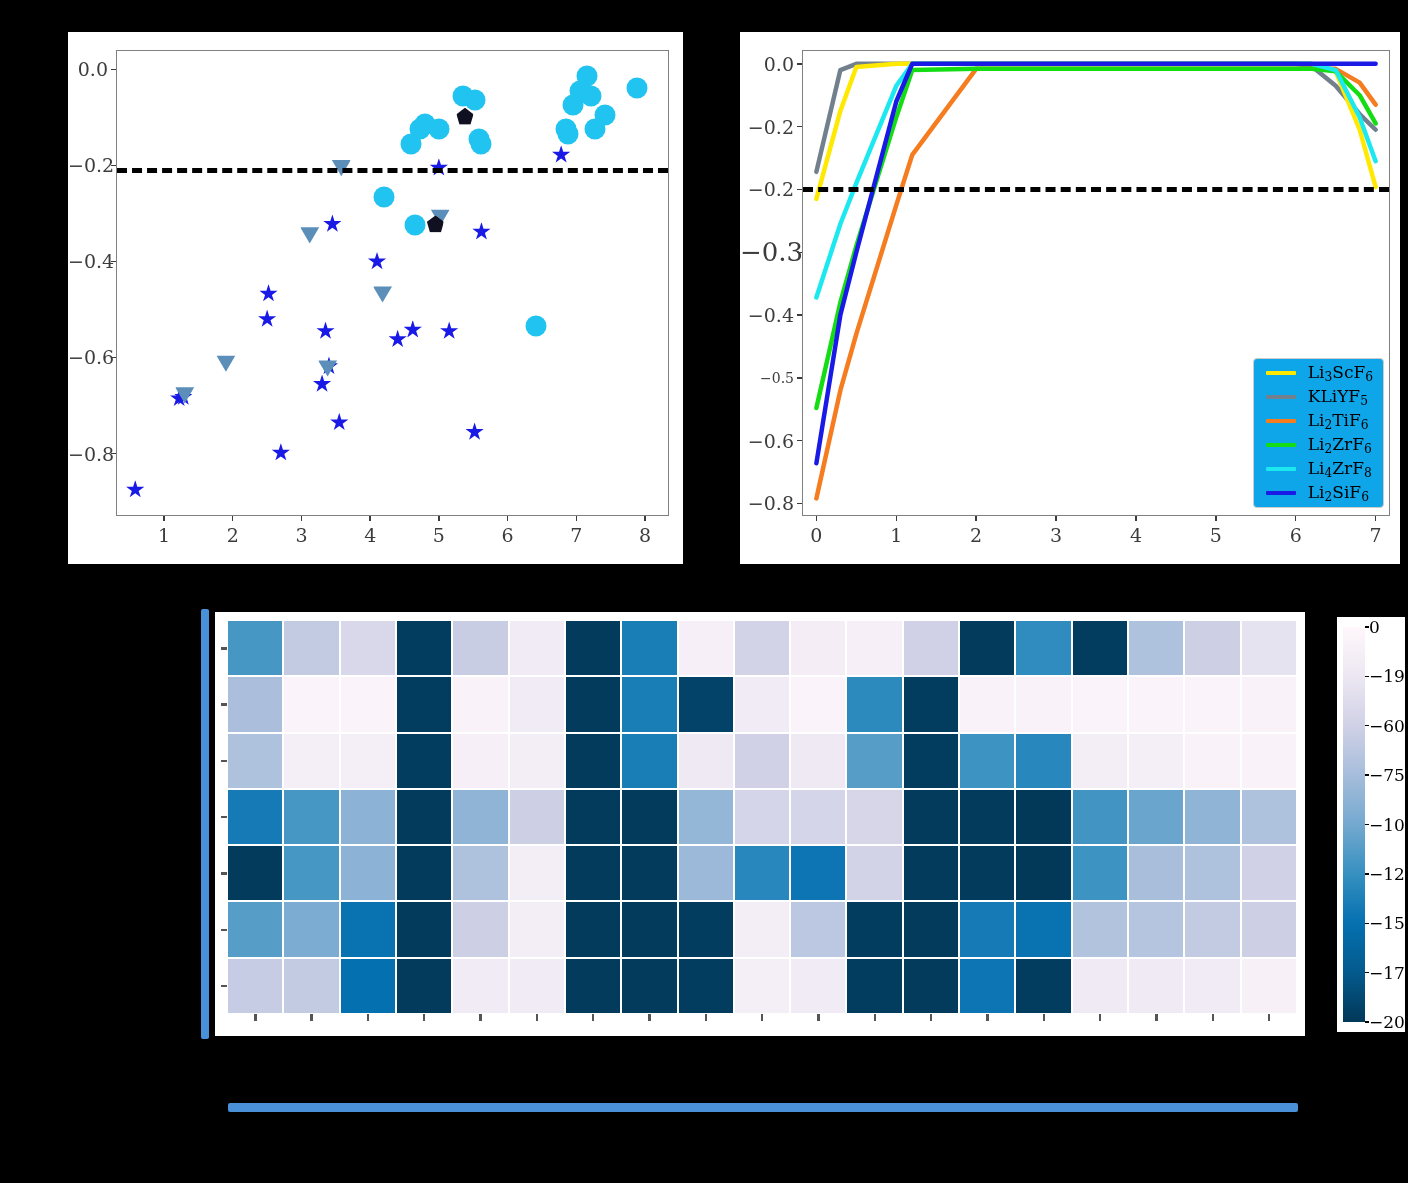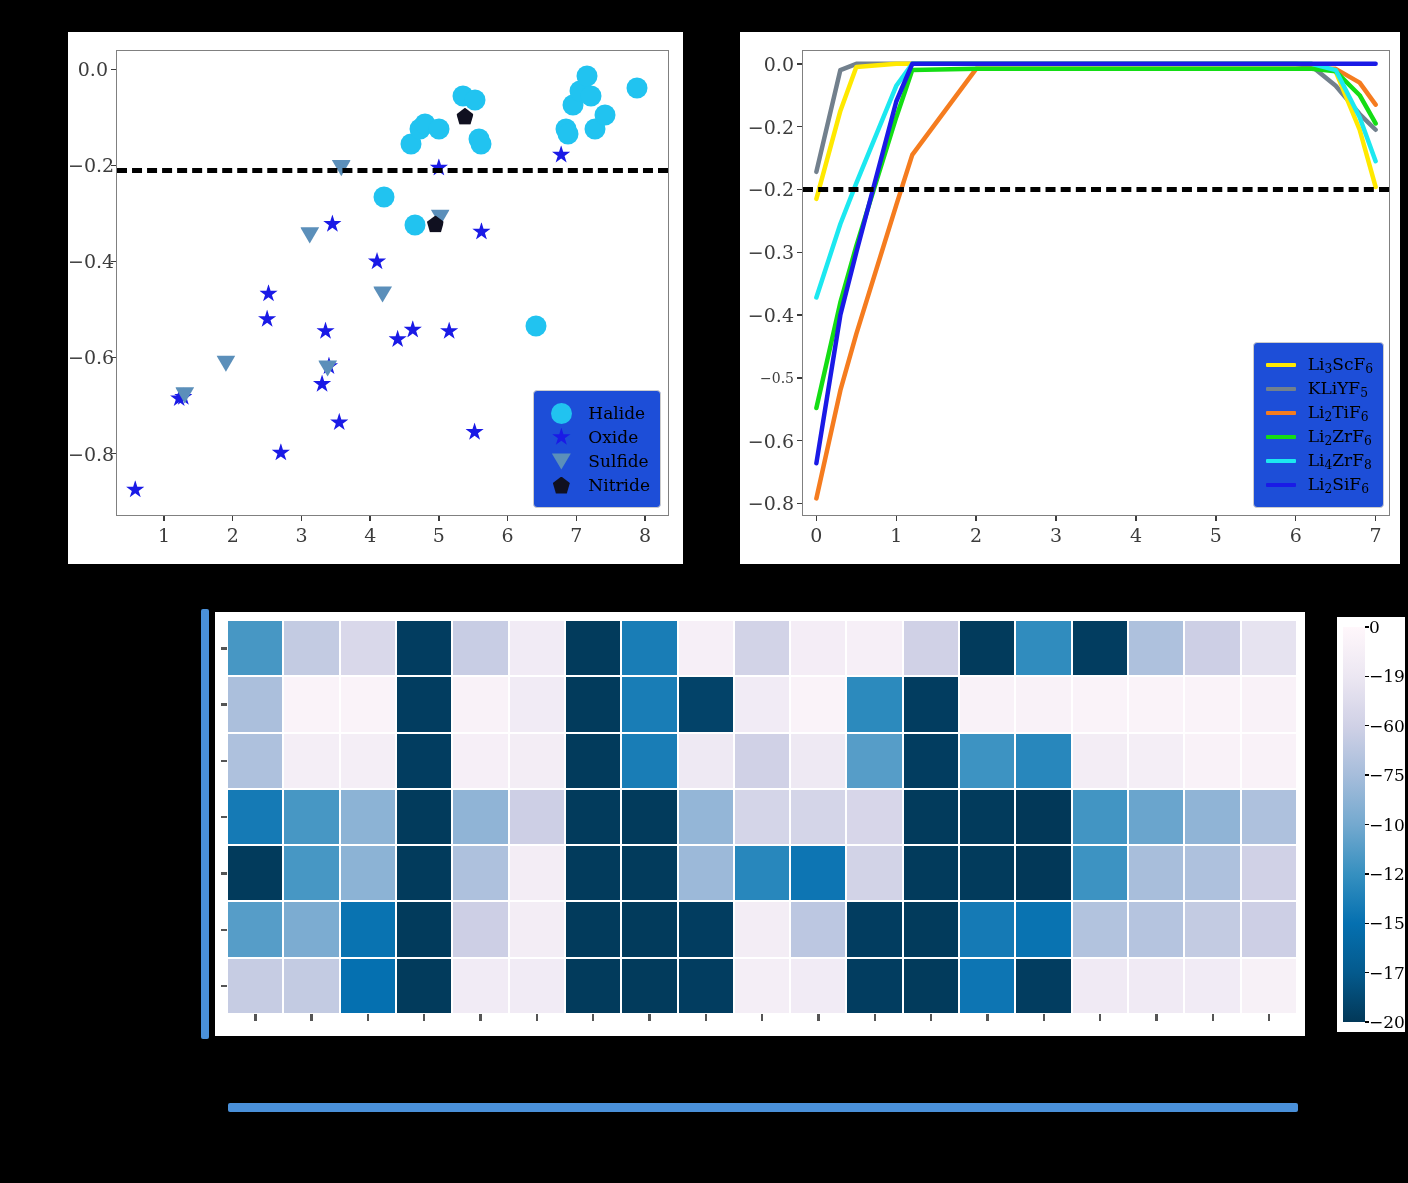--- a/index.html
+++ b/index.html
@@ -17,22 +17,22 @@
   
   .mk{position:absolute;transform:translate(-50%,-50%);}
   .mk-circle{border-radius:50%;}
   .mk-star{clip-path:polygon(50% 0%,61% 35%,98% 35%,68% 57%,79% 91%,50% 70%,21% 91%,32% 57%,2% 35%,39% 35%);}
   .mk-tri{clip-path:polygon(0% 10%,100% 10%,50% 95%);}
   .mk-pent{clip-path:polygon(50% 0%,100% 38%,82% 100%,18% 100%,0% 38%);}
 
   .dashline{position:absolute;height:0;border-top:5px dashed #000;}
 
   
-  .legend{position:absolute;background:#1d4ed8;border:1px solid #ccc;border-radius:4px;
-          box-sizing:border-box;padding:10px 10px;}
+  .legend{position:absolute;background:#0ea5e9;border:1px solid #ccc;border-radius:4px;
+          box-sizing:border-box;padding:2px 10px;}
   .legend-row{display:flex;align-items:center;height:24px;}
   .legend-key{width:34px;display:flex;justify-content:center;align-items:center;}
   .legend-txt{margin-left:10px;font-size:17px;color:#000;white-space:nowrap;}
   .lg-line{width:30px;height:4px;border-radius:1px;}
 
   
   .hm-grid{position:absolute;display:grid;background:#fff;}
   .hm-cell{box-sizing:border-box;border:0.8px solid #fff;}
   .cbar{position:absolute;}
   .cbar-grad{position:absolute;width:100%;height:100%;
@@ -121,58 +121,32 @@
       <div class="mk mk-tri" style="left: 116.696px; top: 362.936px; width: 19px; height: 19px; background: rgb(91, 143, 186);"></div>
       <div class="mk mk-tri" style="left: 241.722px; top: 202.959px; width: 19px; height: 19px; background: rgb(91, 143, 186);"></div>
       <div class="mk mk-tri" style="left: 259.583px; top: 336.033px; width: 19px; height: 19px; background: rgb(91, 143, 186);"></div>
       <div class="mk mk-tri" style="left: 273.322px; top: 135.701px; width: 19px; height: 19px; background: rgb(91, 143, 186);"></div>
       <div class="mk mk-tri" style="left: 314.539px; top: 262.049px; width: 19px; height: 19px; background: rgb(91, 143, 186);"></div>
       <div class="mk mk-tri" style="left: 372.243px; top: 185.184px; width: 19px; height: 19px; background: rgb(91, 143, 186);"></div>
       <div class="mk mk-pent" style="left: 396.974px; top: 84.2969px; width: 17px; height: 17px; background: rgb(16, 16, 32);"></div>
       <div class="mk mk-pent" style="left: 367.435px; top: 191.909px; width: 17px; height: 17px; background: rgb(16, 16, 32);"></div>
     </div>
   <div class="dashline" id="axA-thresh" style="left: 49px; width: 551px; top: 135.701px;"></div>
-  <div class="legend" id="axA-legend" style="right:22px;bottom:56px;">
-      <div class="legend-row">
-        <div class="legend-key">
-          <div class="mk-circle" style="width: 21px; height: 21px; background: rgb(33, 195, 240);"></div>
-        </div>
-        <div class="legend-txt">Halide</div>
-      </div>
-      <div class="legend-row">
-        <div class="legend-key">
-          <div class="mk-star" style="width: 19px; height: 19px; background: rgb(26, 26, 230);"></div>
-        </div>
-        <div class="legend-txt">Oxide</div>
-      </div>
-      <div class="legend-row">
-        <div class="legend-key">
-          <div class="mk-tri" style="width: 19px; height: 19px; background: rgb(91, 143, 186);"></div>
-        </div>
-        <div class="legend-txt">Sulfide</div>
-      </div>
-      <div class="legend-row">
-        <div class="legend-key">
-          <div class="mk-pent" style="width: 17px; height: 17px; background: rgb(16, 16, 32);"></div>
-        </div>
-        <div class="legend-txt">Nitride</div>
-      </div>
-    </div>
 </div>
 
 <div class="panel" style="left:740px;top:32px;width:660px;height:532px;">
   <div class="axes" id="axB" style="left:62px;top:18px;right:10px;bottom:48px;"></div>
   <div id="axB-ylabels">
       <div class="tick-lbl ylbl" style="left: 0px; width: 54px; top: 31.8167px; font-size: 19px;">0.0</div>
       <div class="tickmark" style="left: 57px; top: 31.1167px; width: 5px; height: 1.4px;"></div>
       <div class="tick-lbl ylbl" style="left: 0px; width: 54px; top: 94.6199px; font-size: 19px;">−0.2</div>
       <div class="tickmark" style="left: 57px; top: 93.9199px; width: 5px; height: 1.4px;"></div>
       <div class="tick-lbl ylbl" style="left: 0px; width: 54px; top: 157.423px; font-size: 19px;">−0.2</div>
       <div class="tickmark" style="left: 57px; top: 156.723px; width: 5px; height: 1.4px;"></div>
-      <div class="tick-lbl ylbl" style="left: 0px; width: 54px; top: 220.226px; font-size: 19px;">−0.3</div>
+      <div class="tick-lbl ylbl" style="left: 0px; width: 54px; top: 220.226px; font-size: 26px;">−0.3</div>
       <div class="tickmark" style="left: 57px; top: 219.526px; width: 5px; height: 1.4px;"></div>
       <div class="tick-lbl ylbl" style="left: 0px; width: 54px; top: 283.03px; font-size: 19px;">−0.4</div>
       <div class="tickmark" style="left: 57px; top: 282.33px; width: 5px; height: 1.4px;"></div>
       <div class="tick-lbl ylbl" style="left: 0px; width: 54px; top: 345.833px; font-size: 14px;">−0.5</div>
       <div class="tickmark" style="left: 57px; top: 345.133px; width: 5px; height: 1.4px;"></div>
       <div class="tick-lbl ylbl" style="left: 0px; width: 54px; top: 408.636px; font-size: 19px;">−0.6</div>
       <div class="tickmark" style="left: 57px; top: 407.936px; width: 5px; height: 1.4px;"></div>
       <div class="tick-lbl ylbl" style="left: 0px; width: 54px; top: 471.439px; font-size: 19px;">−0.8</div>
       <div class="tickmark" style="left: 57px; top: 470.739px; width: 5px; height: 1.4px;"></div>
     </div>

